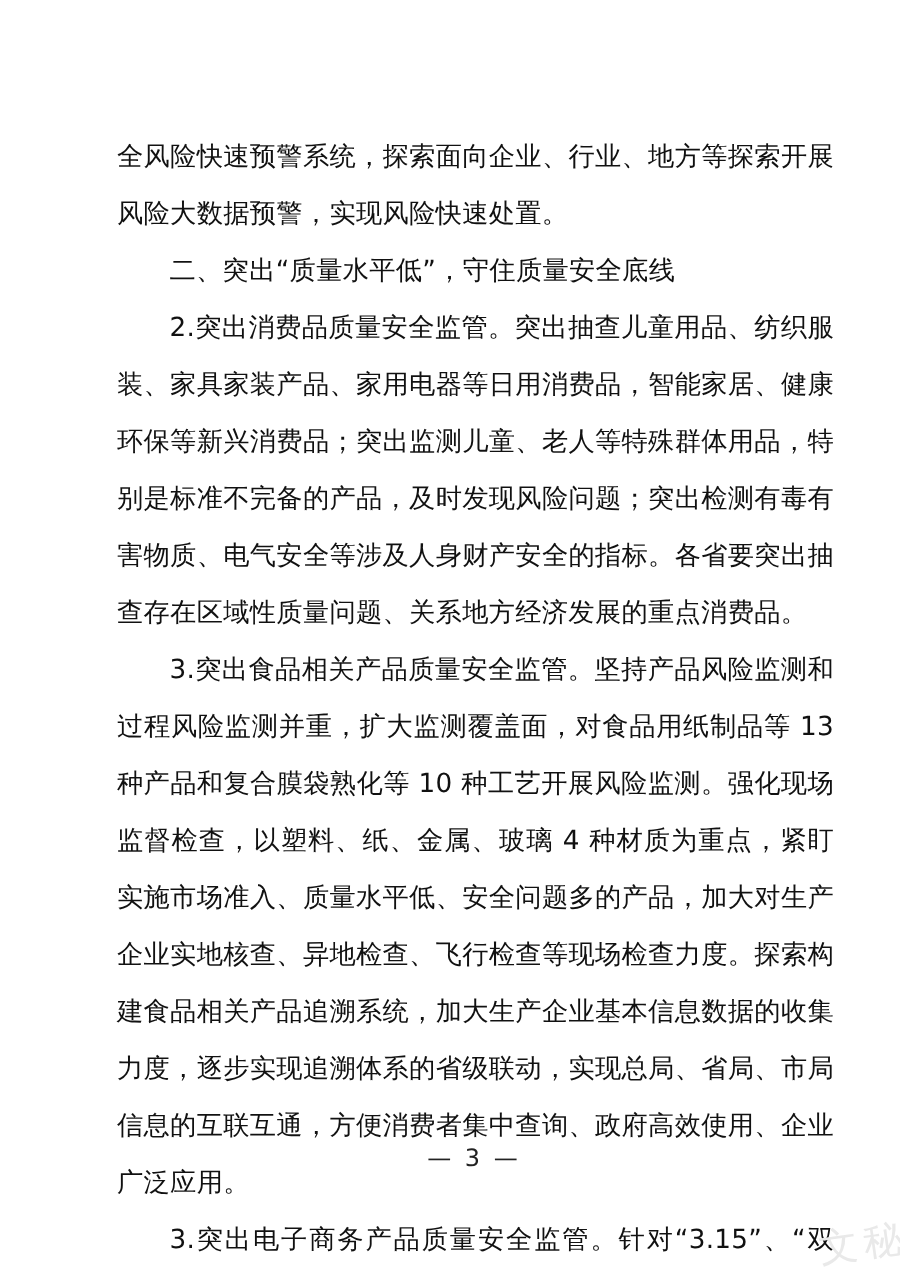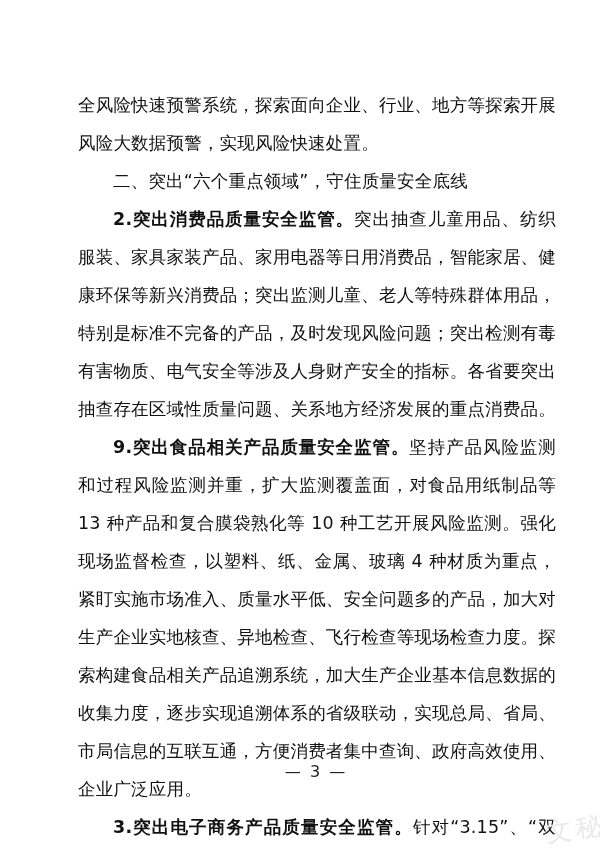--- a/index.html
+++ b/index.html
@@ -34,21 +34,21 @@
     line-height: 38px;
     text-align: justify;
     text-justify: inter-ideograph;
     letter-spacing: 0.2px;
     color: #111;
   }
   p.indent {
     text-indent: 2em;
   }
   .lead {
-    font-weight: bold;
+    font-weight: normal;
   }
   .page-number {
     position: absolute;
     left: 0;
     right: 0;
     top: 762px;
     text-align: center;
     font-size: 16px;
     color: #222;
     letter-spacing: 2px;
@@ -71,29 +71,29 @@
 
 <div class="page">
 
   <div class="body-text">
 
     <p class="">
       <span>全风险快速预警系统，探索面向企业、行业、地方等探索开展风险大数据预警，实现风险快速处置。</span>
     </p>
 
     <p class="indent">
-      <span>二、突出“六个重点领域”，守住质量安全底线</span>
+      <span>二、突出“质量水平低”，守住质量安全底线</span>
     </p>
 
     <p class="indent">
       <span class="lead">2.突出消费品质量安全监管。</span><span>突出抽查儿童用品、纺织服装、家具家装产品、家用电器等日用消费品，智能家居、健康环保等新兴消费品；突出监测儿童、老人等特殊群体用品，特别是标准不完备的产品，及时发现风险问题；突出检测有毒有害物质、电气安全等涉及人身财产安全的指标。各省要突出抽查存在区域性质量问题、关系地方经济发展的重点消费品。</span>
     </p>
 
     <p class="indent">
-      <span class="lead">9.突出食品相关产品质量安全监管。</span><span>坚持产品风险监测和过程风险监测并重，扩大监测覆盖面，对食品用纸制品等 13 种产品和复合膜袋熟化等 10 种工艺开展风险监测。强化现场监督检查，以塑料、纸、金属、玻璃 4 种材质为重点，紧盯实施市场准入、质量水平低、安全问题多的产品，加大对生产企业实地核查、异地检查、飞行检查等现场检查力度。探索构建食品相关产品追溯系统，加大生产企业基本信息数据的收集力度，逐步实现追溯体系的省级联动，实现总局、省局、市局信息的互联互通，方便消费者集中查询、政府高效使用、企业广泛应用。</span>
+      <span class="lead">3.突出食品相关产品质量安全监管。</span><span>坚持产品风险监测和过程风险监测并重，扩大监测覆盖面，对食品用纸制品等 13 种产品和复合膜袋熟化等 10 种工艺开展风险监测。强化现场监督检查，以塑料、纸、金属、玻璃 4 种材质为重点，紧盯实施市场准入、质量水平低、安全问题多的产品，加大对生产企业实地核查、异地检查、飞行检查等现场检查力度。探索构建食品相关产品追溯系统，加大生产企业基本信息数据的收集力度，逐步实现追溯体系的省级联动，实现总局、省局、市局信息的互联互通，方便消费者集中查询、政府高效使用、企业广泛应用。</span>
     </p>
 
     <p class="indent">
       <span class="lead">3.突出电子商务产品质量安全监管。</span><span>针对“3.15”、“双 11”等重要节点，围绕消费者反映强烈的网售休闲服装、旅行箱包、电磁灶、婴幼儿童装、童鞋等产品，组织开展产品质量监督抽查，及时公开抽查结果。完善电子商务产品质量信息共享联盟运行机</span>
     </p>
 
   </div>
 
   <div class="page-number">— 3 —</div>
 

